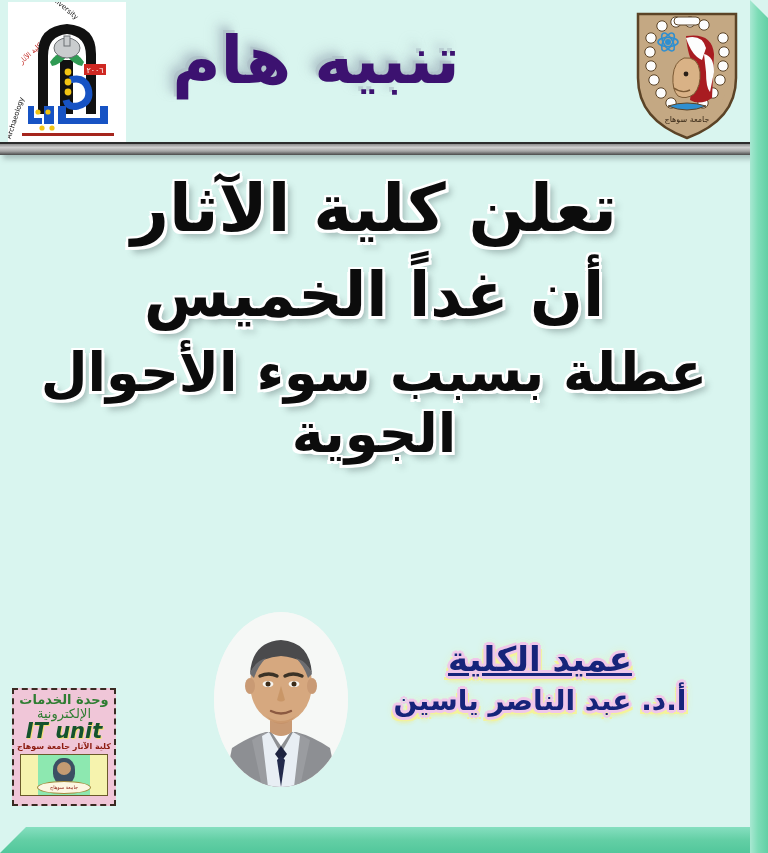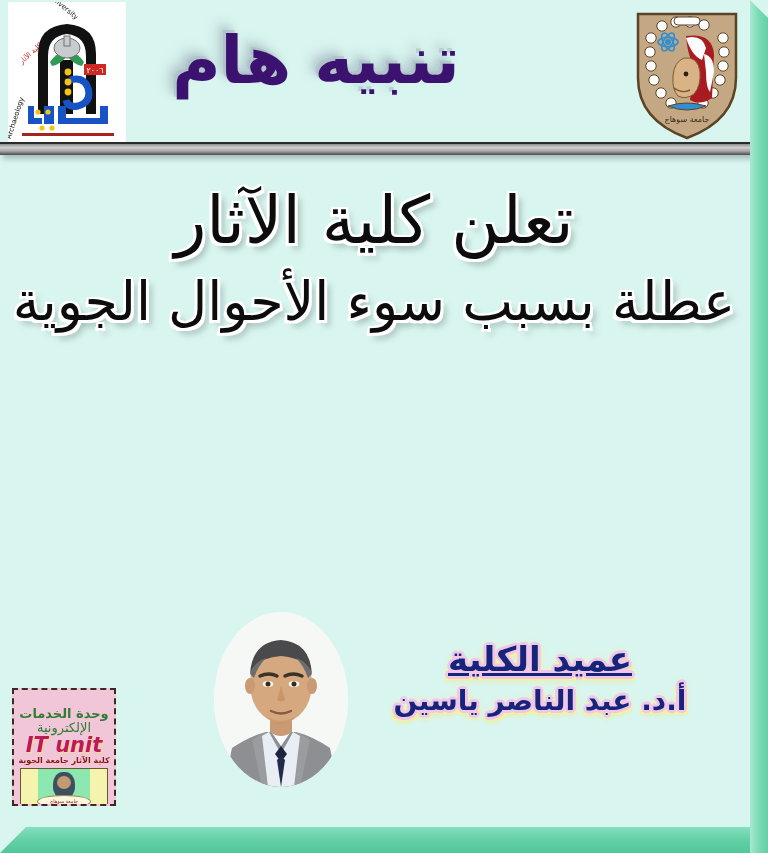--- a/index.html
+++ b/index.html
@@ -118,24 +118,24 @@
   .body-text {
     position: absolute;
     top: 172px;
     left: 0;
     width: 748px;
     text-align: center;
     z-index: 10;
   }
   .line {
     font-family: "DejaVu Sans", sans-serif;
-    font-weight: normal;
+    font-weight: bold;
     color: #0c0c0c;
     line-height: 1.12;
-    margin: 12px;
+    margin: 0;
     padding: 0;
     text-shadow:
        2px 0 0 #ffffff, -2px 0 0 #ffffff,
        0 2px 0 #ffffff, 0 -2px 0 #ffffff,
        2px 2px 0 #ffffff, -2px 2px 0 #ffffff,
        2px -2px 0 #ffffff, -2px -2px 0 #ffffff,
        3px 3px 0 #ffffff, -3px 3px 0 #ffffff,
        5px 6px 6px rgba(90,110,110,0.45);
   }
   .line-1 { font-size: 66px; }
@@ -185,21 +185,21 @@
   
   .it-logo {
     position: absolute;
     left: 12px;
     top: 688px;
     width: 104px;
     height: 118px;
     background: #f0c6d8;
     border: 2px dashed #3a2a22;
     box-sizing: border-box;
-    padding: 17px 2px;
+    padding: 3px 2px;
     text-align: center;
     z-index: 15;
     overflow: hidden;
   }
   .it-l1 {
     font-family: "DejaVu Sans", sans-serif;
     font-size: 13px;
     font-weight: bold;
     color: #2f7d32;
     line-height: 1.05;
@@ -210,21 +210,21 @@
     font-size: 13px;
     font-weight: normal;
     color: #2f7d32;
     line-height: 1.05;
   }
   .it-main {
     font-family: "DejaVu Sans", sans-serif;
     font-size: 21px;
     font-weight: bold;
     font-style: italic;
-    color: #be185d;
+    color: #14532d;
     line-height: 1.0;
     margin-top: 1px;
     text-shadow: 1px 1px 0 #f6e07a;
   }
   .it-l3 {
     font-family: "DejaVu Sans", sans-serif;
     font-size: 8px;
     font-weight: bold;
     color: #8c1b10;
     line-height: 1.1;
@@ -375,20 +375,21 @@
 
         <text x="59" y="120" text-anchor="middle" font-family="DejaVu Sans, sans-serif" font-size="8" fill="#3a2a18">جامعة سوهاج</text>
       </svg>
     </div>
   </div>
 
   <div class="rule-3d"></div>
 
   <div class="body-text">
     <div class="line line-1">تعلن كلية الآثار</div>
+    <div class="line line-2">أن غداً الخميس</div>
     <div class="line line-4">عطلة بسبب سوء الأحوال الجوية</div>
   </div>
 
   <div class="portrait-wrap">
     <svg viewBox="0 0 134 175" width="134" height="175">
       <rect x="0" y="0" width="134" height="175" fill="#f6f8f6"></rect>
 
       <path d="M10 175 L18 136 Q36 124 52 120 L82 120 Q98 124 116 136 L124 175 Z" fill="#8d8f93"></path>
       <path d="M52 120 L67 140 L82 120 L96 128 L86 175 L48 175 L38 128 Z" fill="#9a9ca0"></path>
 
@@ -428,21 +429,21 @@
 
   <div class="dean-block">
     <div class="dean-line dean-role">عميد الكلية</div>
     <div class="dean-line dean-name">أ.د. عبد الناصر ياسين</div>
   </div>
 
   <div class="it-logo">
     <div class="it-l1">وحدة الخدمات</div>
     <div class="it-l2">الإلكترونية</div>
     <div class="it-main">IT unit</div>
-    <div class="it-l3">كلية الآثار جامعة الجوية</div>
+    <div class="it-l3">كلية الآثار جامعة سوهاج</div>
     <div class="it-badge">
       <div class="strip-l"></div>
       <div class="strip-r"></div>
       <div class="face"></div>
       <div class="ribbon">جامعة سوهاج</div>
     </div>
   </div>
 
   <div class="frame-right"></div>
   <div class="frame-bottom"></div>

